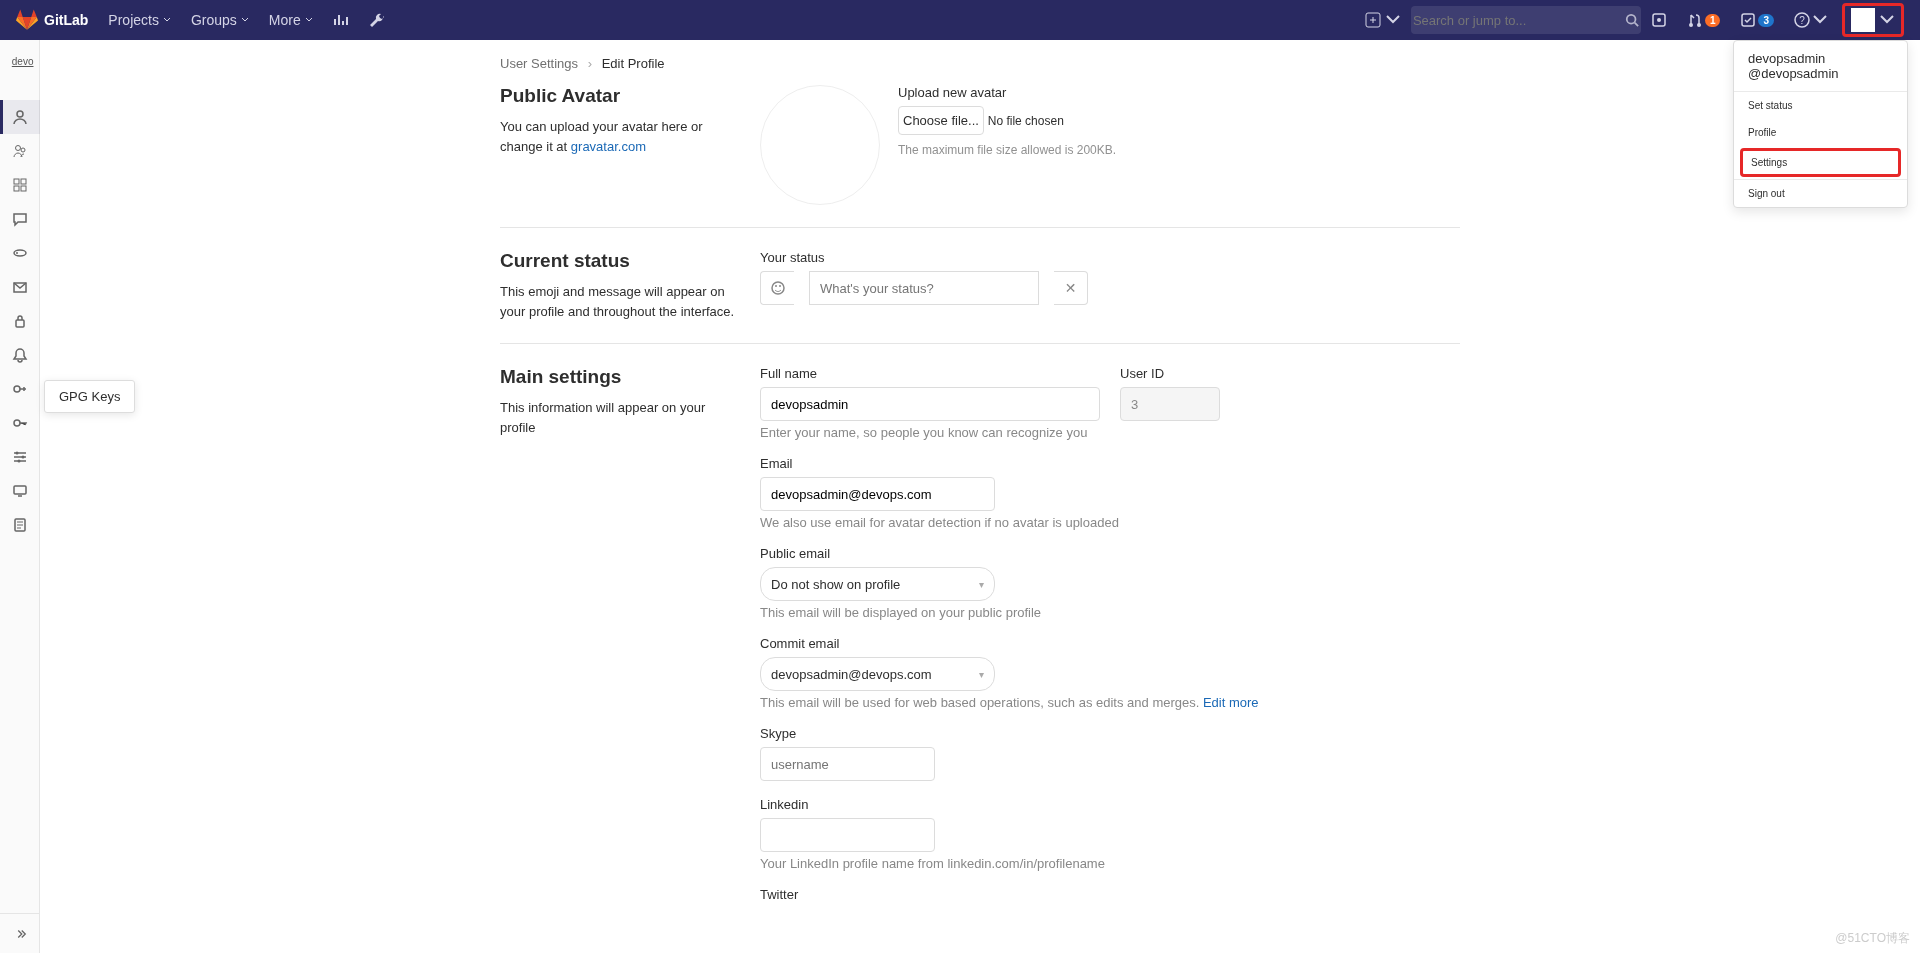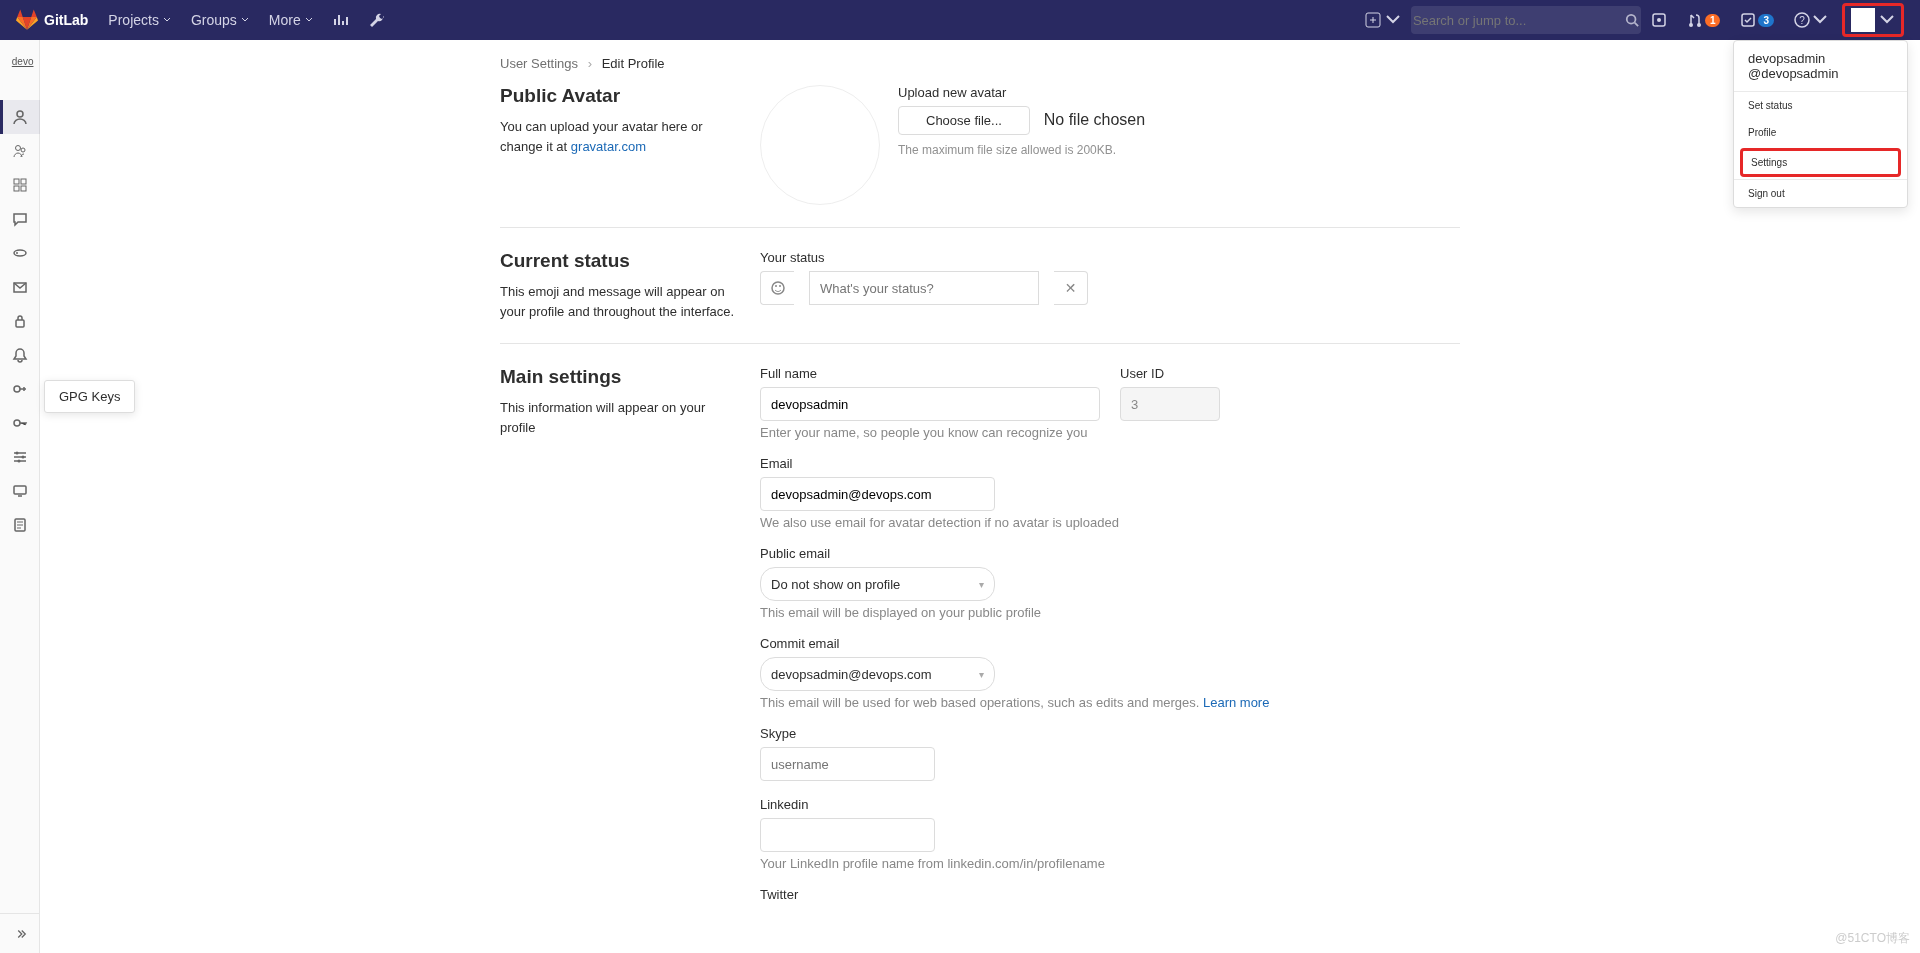--- a/index.html
+++ b/index.html
@@ -41,21 +41,21 @@
 
 .section { display: flex; gap: 20px; }
 .section-left { width: 240px; flex-shrink: 0; }
 .section-right { flex: 1; }
 .section h2 { font-size: 19px; font-weight: 600; margin-bottom: 10px; color: #2e2e2e; }
 .section-desc { font-size: 13px; color: #2e2e2e; line-height: 1.5; }
 
 .avatar-circle { width: 120px; height: 120px; border-radius: 50%; border: 1px solid #eee; background: #fff; }
 .avatar-row { display: flex; gap: 18px; align-items: flex-start; }
 .field-label { font-size: 13px; color: #2e2e2e; margin-bottom: 6px; display: block; }
-.btn { border: 1px solid #dcdcdc; background: #fff; padding: 6px 27px; border-radius: 4px; font-size: 13px; cursor: pointer; color: #2e2e2e; }
+.btn { border: 1px solid #dcdcdc; background: #fff; padding: 6px 4px; border-radius: 4px; font-size: 13px; cursor: pointer; color: #2e2e2e; }
 .hint { font-size: 12px; color: #919191; margin-top: 8px; }
 .hint2 { font-size: 13px; color: #888; margin-top: 4px; }
 
 .status-row { display: flex; gap: 15px; }
 .emoji-btn { width: 34px; height: 34px; border: 1px solid #dcdcdc; border-right: none; border-radius: 4px 0 0 4px; display: flex; align-items: center; justify-content: center; color: #888; cursor: pointer; }
 .status-input { flex: 1; height: 34px; border: 1px solid #dcdcdc; padding: 0 10px; font-size: 13px; outline: none; max-width: 230px; }
 .clear-btn { width: 34px; height: 34px; border: 1px solid #dcdcdc; border-left: none; border-radius: 0 4px 4px 0; display: flex; align-items: center; justify-content: center; color: #888; cursor: pointer; }
 
 .form-row { margin-bottom: 16px; }
 .form-row-split { display: flex; gap: 20px; }
@@ -70,21 +70,21 @@
 
 
 .user-dropdown { position: fixed; right: 12px; top: 40px; width: 175px; background: #fff; border: 1px solid #dcdcdc; border-radius: 4px; box-shadow: 0 4px 12px rgba(0,0,0,0.1); z-index: 200; }
 .dd-header { padding: 10px 14px; border-bottom: 1px solid #eaeaea; }
 .dd-name { font-size: 13px; color: #2e2e2e; }
 .dd-user { font-size: 13px; color: #2e2e2e; }
 .dd-item { padding: 8px 14px; font-size: 10px; color: #2e2e2e; cursor: pointer; }
 .dd-sep { border-top: 1px solid #eaeaea; }
 .dd-item.hl { border: 3px solid #e62828; border-radius: 4px; margin: 2px 6px; padding: 6px 8px; }
 
-.no-file { font-size: 16px; color: #2e2e2e; margin-left: 10px; }
+.no-file { font-size: 12px; color: #2e2e2e; margin-left: 0; }
 .watermark { position: fixed; right: 10px; bottom: 6px; font-size: 12px; color: #ccc; }
 </style>
 </head>
 <body>
 
 <div class="navbar">
   <div class="nav-logo">
     <svg viewBox="0 0 36 36">
         <path fill="#e24329" d="M18 34L11 13h14z"></path>
         <path fill="#fc6d26" d="M18 34L11 13H2zM18 34l7-21h9z"></path>
@@ -364,21 +364,21 @@
           <div class="hint2">This email will be displayed on your public profile</div>
         </div>
 
         <div class="form-row">
           <label class="field-label">Commit email</label>
           <div class="select">
             <span>devopsadmin@devops.com</span>
             <span class="chev">▾</span>
           </div>
           <div class="hint2">
-            <span>This email will be used for web based operations, such as edits and merges. </span><a>Learn more</a>
+            <span>This email will be used for web based operations, such as edits and merges. </span><a>Edit more</a>
           </div>
         </div>
 
         <div class="form-row">
           <label class="field-label">Skype</label>
           <input class="text-input md" style="max-width: 175px;" placeholder="username">
         </div>
 
         <div class="form-row">
           <label class="field-label">Linkedin</label>

